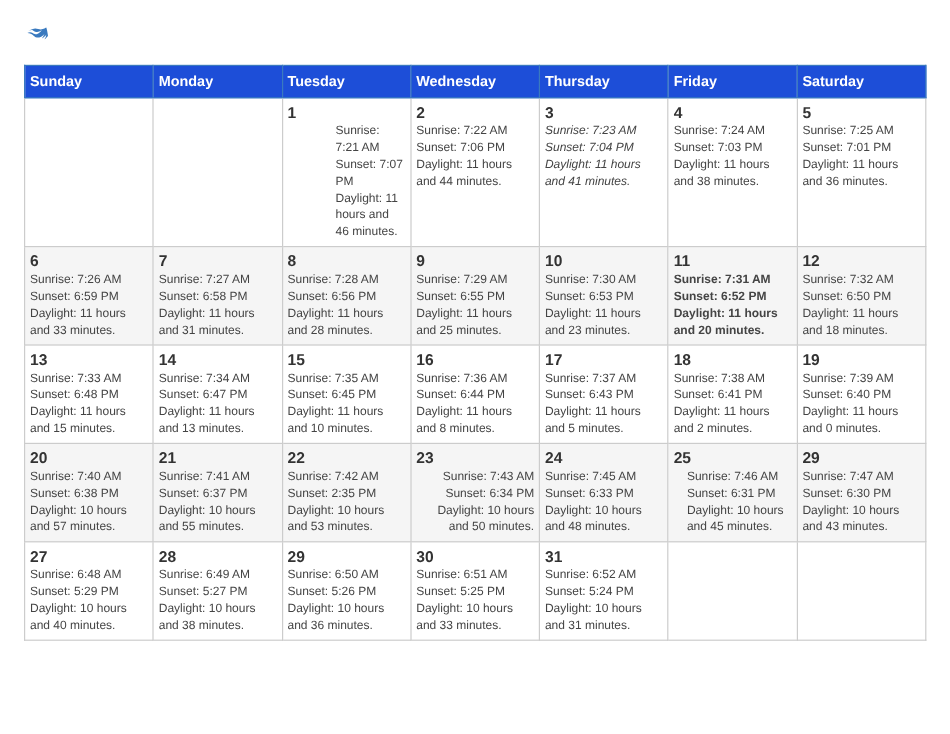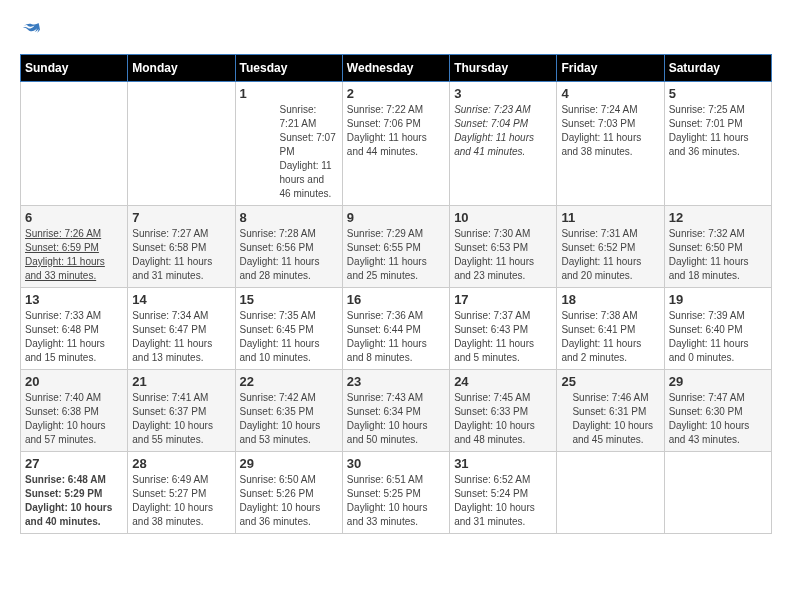--- a/index.html
+++ b/index.html
@@ -47,21 +47,21 @@
     .subtitle {
       font-size: 16px;
       color: #555;
     }
     .calendar {
       width: 100%;
       border-collapse: collapse;
       font-size: 10.5px;
     }
     .calendar th {
-      background-color: #000000;
+      background-color: #1d4ed8;
       color: #fff;
       padding: 6px 4px;
       text-align: left;
       font-size: 12px;
       font-weight: bold;
       border: 1px solid #3a7abf;
     }
     .calendar td {
       border: 1px solid #ccc;
       vertical-align: top;
@@ -150,21 +150,21 @@
         <td>
           <div class="day-num">5</div>
           <div class="day-info" style="white-space: pre-line;">Sunrise: 7:25 AM
 Sunset: 7:01 PM
 Daylight: 11 hours and 36 minutes.</div>
         </td>
       </tr>
       <tr>
         <td>
           <div class="day-num">6</div>
-          <div class="day-info" style="white-space: pre-line; text-decoration: underline;">Sunrise: 7:26 AM
+          <div class="day-info" style="white-space: pre-line;">Sunrise: 7:26 AM
 Sunset: 6:59 PM
 Daylight: 11 hours and 33 minutes.</div>
         </td>
         <td>
           <div class="day-num">7</div>
           <div class="day-info" style="white-space: pre-line;">Sunrise: 7:27 AM
 Sunset: 6:58 PM
 Daylight: 11 hours and 31 minutes.</div>
         </td>
         <td>
@@ -180,21 +180,21 @@
 Daylight: 11 hours and 25 minutes.</div>
         </td>
         <td>
           <div class="day-num">10</div>
           <div class="day-info" style="white-space: pre-line;">Sunrise: 7:30 AM
 Sunset: 6:53 PM
 Daylight: 11 hours and 23 minutes.</div>
         </td>
         <td>
           <div class="day-num">11</div>
-          <div class="day-info" style="white-space: pre-line;">Sunrise: 7:31 AM
+          <div class="day-info" style="white-space: pre-line; font-weight: bold;">Sunrise: 7:31 AM
 Sunset: 6:52 PM
 Daylight: 11 hours and 20 minutes.</div>
         </td>
         <td>
           <div class="day-num">12</div>
           <div class="day-info" style="white-space: pre-line;">Sunrise: 7:32 AM
 Sunset: 6:50 PM
 Daylight: 11 hours and 18 minutes.</div>
         </td>
       </tr>
@@ -251,26 +251,26 @@
         </td>
         <td>
           <div class="day-num">21</div>
           <div class="day-info" style="white-space: pre-line;">Sunrise: 7:41 AM
 Sunset: 6:37 PM
 Daylight: 10 hours and 55 minutes.</div>
         </td>
         <td>
           <div class="day-num">22</div>
           <div class="day-info" style="white-space: pre-line;">Sunrise: 7:42 AM
-Sunset: 6:35 PM
+Sunset: 2:35 PM
 Daylight: 10 hours and 53 minutes.</div>
         </td>
         <td>
           <div class="day-num">23</div>
-          <div class="day-info" style="white-space: pre-line;">Sunrise: 7:43 AM
+          <div class="day-info" style="white-space: pre-line; text-align: right;">Sunrise: 7:43 AM
 Sunset: 6:34 PM
 Daylight: 10 hours and 50 minutes.</div>
         </td>
         <td>
           <div class="day-num">24</div>
           <div class="day-info" style="white-space: pre-line;">Sunrise: 7:45 AM
 Sunset: 6:33 PM
 Daylight: 10 hours and 48 minutes.</div>
         </td>
         <td>
@@ -282,21 +282,21 @@
         <td>
           <div class="day-num">29</div>
           <div class="day-info" style="white-space: pre-line;">Sunrise: 7:47 AM
 Sunset: 6:30 PM
 Daylight: 10 hours and 43 minutes.</div>
         </td>
       </tr>
       <tr>
         <td>
           <div class="day-num">27</div>
-          <div class="day-info" style="white-space: pre-line; font-weight: bold;">Sunrise: 6:48 AM
+          <div class="day-info" style="white-space: pre-line;">Sunrise: 6:48 AM
 Sunset: 5:29 PM
 Daylight: 10 hours and 40 minutes.</div>
         </td>
         <td>
           <div class="day-num">28</div>
           <div class="day-info" style="white-space: pre-line;">Sunrise: 6:49 AM
 Sunset: 5:27 PM
 Daylight: 10 hours and 38 minutes.</div>
         </td>
         <td>

